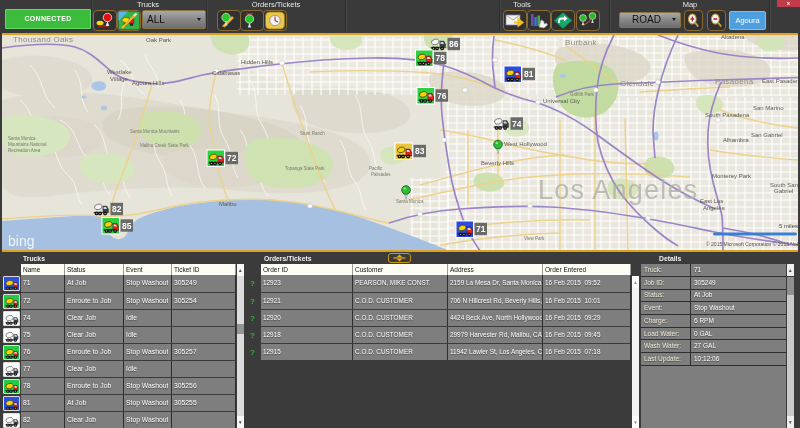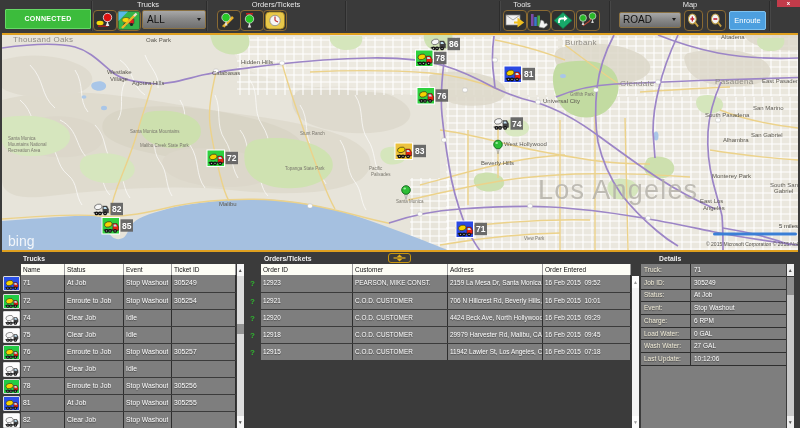--- a/index.html
+++ b/index.html
@@ -81,32 +81,32 @@
         <path d="M12 4.5l3.5 3-3.5 3z" fill="#fff"></path>
       </svg></div>
 <div class="ibtn" style="left:576px;width:22px;background:#313131;"><svg width="22" height="19" viewBox="0 0 22 19" preserveAspectRatio="none">
         <path d="M6 15c2-3 6-3 8-7" stroke="#b04838" stroke-width="1.2" fill="none"></path>
         <circle cx="6" cy="7" r="3.4" fill="#28b828" stroke="#d8d8d8" stroke-width="0.7"></circle>
         <path d="M6 10l-1.3 4h2.6z" fill="#d8d8d8"></path>
         <circle cx="15.5" cy="5" r="3.4" fill="#28b828" stroke="#d8d8d8" stroke-width="0.7"></circle>
         <path d="M15.5 8l-1.3 4h2.6z" fill="#d8d8d8"></path>
       </svg></div>
 <div class="ddn" style="left:142px;top:10px;width:62px;height:17px;line-height:17px;"><span style="padding-left:4px;">ALL</span><span style="position:absolute;right:4px;top:7px;width:0;height:0;border-left:2.5px solid transparent;border-right:2.5px solid transparent;border-top:3.5px solid #1a1a1a;"></span></div>
-<div class="ddn" style="left:619px;top:12px;width:60px;height:14px;line-height:14px;"><span style="padding-left:3px;">ROAD</span><span style="position:absolute;right:4px;top:5px;width:0;height:0;border-left:2.5px solid transparent;border-right:2.5px solid transparent;border-top:3.5px solid #1a1a1a;"></span></div>
+<div class="ddn" style="left:619px;top:12px;width:60px;height:14px;line-height:14px;"><span style="padding-left:12px;">ROAD</span><span style="position:absolute;right:4px;top:5px;width:0;height:0;border-left:2.5px solid transparent;border-right:2.5px solid transparent;border-top:3.5px solid #1a1a1a;"></span></div>
 <div class="ibtn" style="left:684px;width:17px;background:#313131;"><svg width="17" height="19" viewBox="0 0 22 19" preserveAspectRatio="none">
         <circle cx="9.5" cy="8" r="5" fill="#f4f4f4" stroke="#b89a40" stroke-width="1.2"></circle>
         <path d="M9.5 5.5v5M7 8h5" stroke="#c02030" stroke-width="1.6"></path>
         <path d="M13 11.5l4 4" stroke="#c8a040" stroke-width="2.2"></path>
       </svg></div>
 <div class="ibtn" style="left:707px;width:17px;background:#313131;"><svg width="17" height="19" viewBox="0 0 22 19" preserveAspectRatio="none">
         <circle cx="9.5" cy="8" r="5" fill="#f4f4f4" stroke="#b89a40" stroke-width="1.2"></circle>
         <path d="M7 8h5" stroke="#c02030" stroke-width="1.6"></path>
         <path d="M13 11.5l4 4" stroke="#c8a040" stroke-width="2.2"></path>
       </svg></div>
-<div class="abs" style="left:729px;top:11px;width:35px;height:17px;background:#4d9fdf;border:1px solid #7fc2f0;border-radius:2px;color:#fff;font-size:7.5px;text-align:center;line-height:17px;">Enroute</div>
+<div class="abs" style="left:729px;top:11px;width:35px;height:17px;background:#4d9fdf;border:1px solid #7fc2f0;border-radius:2px;color:#fff;font-size:7.5px;text-align:center;line-height:17px;">Agoura</div>
 <div class="abs" style="left:777px;top:0;width:23px;height:7px;background:#c23b4a;color:#fff;font-size:6px;font-weight:bold;text-align:center;line-height:6px;">x</div>
 <svg class="abs" style="left:2px;top:33px;" width="796" height="219" viewBox="2 33 796 219">
 <rect x="2" y="33" width="796" height="219" fill="#e7e4da"></rect>
 <g opacity="0.5">
 <path d="M2,100 C60,85 120,95 180,105 C240,115 300,120 340,135 C370,146 380,165 360,180 C330,196 280,195 230,190 C170,184 100,190 50,196 C20,200 2,195 2,180 Z" fill="#d8d3c4"></path>
 <path d="M2,60 C30,52 60,55 80,65 C100,75 95,90 70,95 C40,100 10,95 2,88 Z" fill="#d9d4c5"></path>
 <path d="M120,110 C160,102 210,108 250,118 C290,128 310,140 300,155 C285,172 240,170 200,162 C160,155 120,150 105,135 C98,124 105,114 120,110 Z" fill="#cdc7b4"></path>
 <path d="M30,120 C60,112 90,118 100,130 C110,143 95,155 70,157 C45,159 20,152 15,140 C12,130 18,123 30,120 Z" fill="#d2ccbb"></path>
 <path d="M180,150 C215,145 250,152 265,163 C280,175 265,186 235,187 C205,188 175,182 165,170 C158,160 165,153 180,150 Z" fill="#d2ccbb"></path>
 <path d="M300,90 C340,82 380,88 400,100 C420,113 410,128 380,132 C350,136 315,130 300,118 C290,108 288,95 300,90 Z" fill="#d7d2c3"></path>

